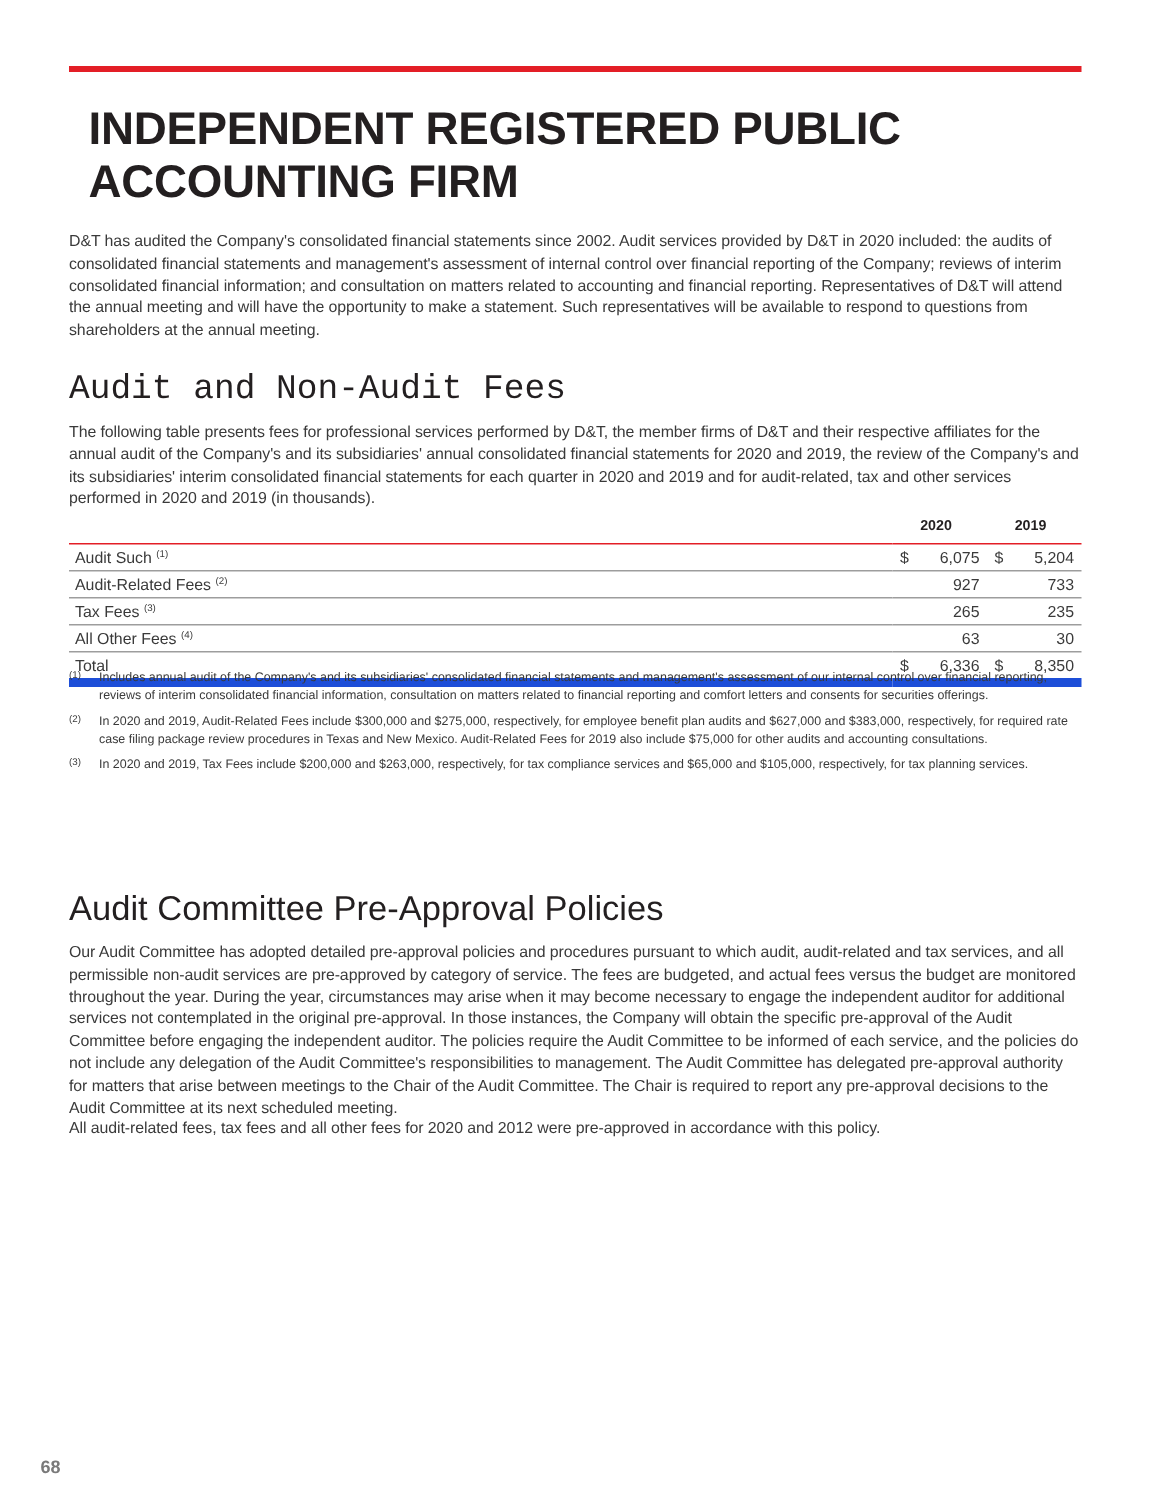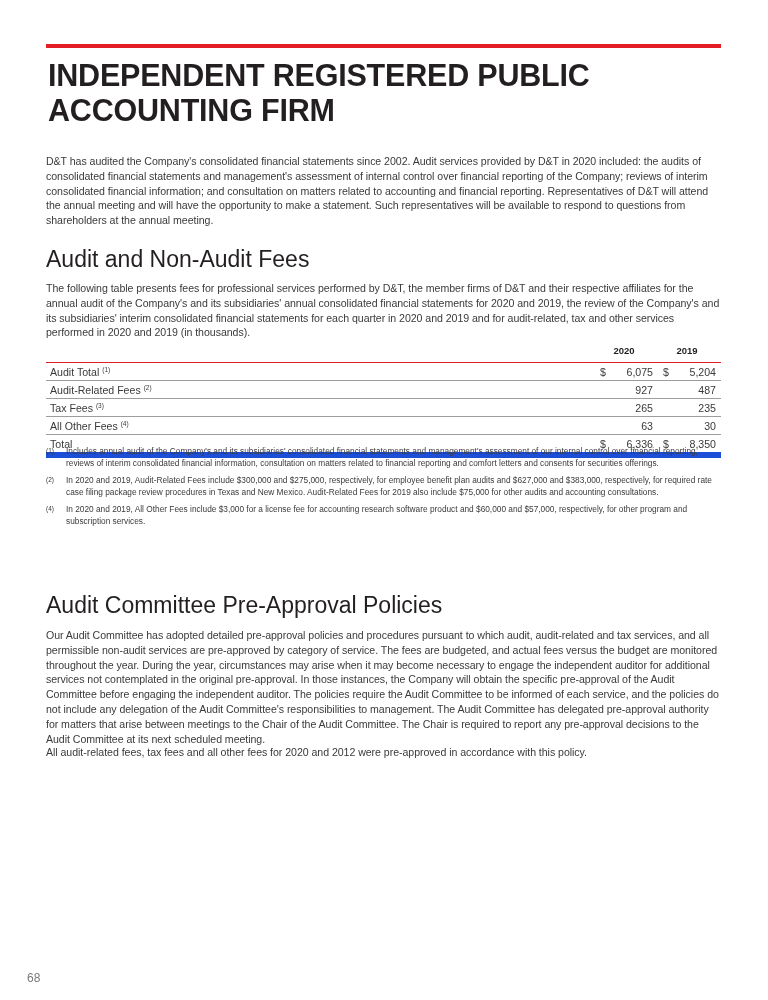--- a/index.html
+++ b/index.html
@@ -2,21 +2,21 @@
 <html><head>
   <meta charset="utf-8">
   <style>
     html, body { margin: 0; padding: 0; background: #ffffff; }
     body {
       width: 768px; height: 1000px; position: relative; overflow: hidden;
       font-family: "Liberation Sans", sans-serif; color: #231f20;
     }
     .top-rule { position: absolute; left: 46px; top: 44px; width: 675px; height: 4px; background: #e31e26; }
     .main-title {
-      position: absolute; left: 48px; top: 58px; width: 670px; margin: 0;
+      position: absolute; left: 48px; top: 58px; width: 670px; margin: 11px;
       font-size: 30.5px; line-height: 35px; font-weight: bold; letter-spacing: -0.2px;
       color: #231f20; text-transform: uppercase;
     }
     .body-text {
       position: absolute; left: 46px; width: 676px; margin: 0;
       font-size: 10.6px; line-height: 14.8px; color: #3a3a3a; letter-spacing: -0.05px;
     }
     .h2 {
       position: absolute; left: 46px; margin: 0;
       font-size: 23px; line-height: 28px; font-weight: normal; color: #231f20;
@@ -37,54 +37,54 @@
     table.fees td.num { text-align: right; width: 48px; white-space: nowrap; }
     table.fees td.num .dollar { float: left; }
     sup { font-size: 6.5px; vertical-align: 4px; line-height: 0; }
     .notes { position: absolute; left: 46px; top: 446px; width: 676px; }
     .note {
       position: relative; padding-left: 20px; margin: 0 0 6px 0;
       font-size: 8.3px; line-height: 11.6px; color: #3a3a3a;
     }
     .note .marker { position: absolute; left: 0; top: -1px; font-size: 6.5px; }
     .page-number {
-      position: absolute; left: 27px; top: 971px; font-size: 12px; font-weight: normal; color: #7a7a7a;
+      position: absolute; left: 27px; top: 971px; font-size: 12px; font-weight: bold; color: #7a7a7a;
     }
   </style>
 </head>
 <body>
 
 <div class="top-rule"></div>
 
 <h1 class="main-title">INDEPENDENT REGISTERED PUBLIC ACCOUNTING FIRM</h1>
 
 <p class="body-text" style="top:154px;">D&amp;T has audited the Company's consolidated financial statements since 2002. Audit services provided by D&amp;T in 2020 included: the audits of consolidated financial statements and management's assessment of internal control over financial reporting of the Company; reviews of interim consolidated financial information; and consultation on matters related to accounting and financial reporting. Representatives of D&amp;T will attend the annual meeting and will have the opportunity to make a statement. Such representatives will be available to respond to questions from shareholders at the annual meeting.</p>
 
-<h2 class="h2" style="top:245px;">Audit and Non-Audit Fees</h2>
+<h2 class="h2" style="top:245px;font-family:Liberation Mono, monospace;">Audit and Non-Audit Fees</h2>
 
 <p class="body-text" style="top:281px;">The following table presents fees for professional services performed by D&amp;T, the member firms of D&amp;T and their respective affiliates for the annual audit of the Company's and its subsidiaries' annual consolidated financial statements for 2020 and 2019, the review of the Company's and its subsidiaries' interim consolidated financial statements for each quarter in 2020 and 2019 and for audit-related, tax and other services performed in 2020 and 2019 (in thousands).</p>
 
 <table class="fees">
   <thead>
     <tr>
       <th style="text-align:left;"></th>
       <th style="width:58px;">2020</th>
       <th style="width:58px;">2019</th>
     </tr>
   </thead>
   <tbody>
     <tr>
-      <td class="label"><span>Audit Total</span> <sup>(1)</sup></td>
+      <td class="label"><span>Audit Such</span> <sup>(1)</sup></td>
       <td class="num"><span class="dollar">$</span><span>6,075</span></td>
       <td class="num"><span class="dollar">$</span><span>5,204</span></td>
     </tr>
     <tr>
       <td class="label"><span>Audit-Related Fees</span> <sup>(2)</sup></td>
       <td class="num"><span class="dollar"></span><span>927</span></td>
-      <td class="num"><span class="dollar"></span><span>487</span></td>
+      <td class="num"><span class="dollar"></span><span>733</span></td>
     </tr>
     <tr>
       <td class="label"><span>Tax Fees</span> <sup>(3)</sup></td>
       <td class="num"><span class="dollar"></span><span>265</span></td>
       <td class="num"><span class="dollar"></span><span>235</span></td>
     </tr>
     <tr>
       <td class="label"><span>All Other Fees</span> <sup>(4)</sup></td>
       <td class="num"><span class="dollar"></span><span>63</span></td>
       <td class="num"><span class="dollar"></span><span>30</span></td>
@@ -93,21 +93,21 @@
       <td class="label"><span>Total</span></td>
       <td class="num"><span class="dollar">$</span><span>6,336</span></td>
       <td class="num"><span class="dollar">$</span><span>8,350</span></td>
     </tr>
   </tbody>
 </table>
 
 <div class="notes">
   <p class="note"><span class="marker">(1)</span><span>Includes annual audit of the Company's and its subsidiaries' consolidated financial statements and management's assessment of our internal control over financial reporting, reviews of interim consolidated financial information, consultation on matters related to financial reporting and comfort letters and consents for securities offerings.</span></p>
   <p class="note"><span class="marker">(2)</span><span>In 2020 and 2019, Audit-Related Fees include $300,000 and $275,000, respectively, for employee benefit plan audits and $627,000 and $383,000, respectively, for required rate case filing package review procedures in Texas and New Mexico. Audit-Related Fees for 2019 also include $75,000 for other audits and accounting consultations.</span></p>
-  <p class="note"><span class="marker">(4)</span><span>In 2020 and 2019, All Other Fees include $3,000 for a license fee for accounting research software product and $60,000 and $57,000, respectively, for other program and subscription services.</span></p>
+  <p class="note"><span class="marker">(3)</span><span>In 2020 and 2019, Tax Fees include $200,000 and $263,000, respectively, for tax compliance services and $65,000 and $105,000, respectively, for tax planning services.</span></p>
 </div>
 
 <h2 class="h2" style="top:591px;text-align:center;">Audit Committee Pre-Approval Policies</h2>
 
 <p class="body-text" style="top:628px;">Our Audit Committee has adopted detailed pre-approval policies and procedures pursuant to which audit, audit-related and tax services, and all permissible non-audit services are pre-approved by category of service. The fees are budgeted, and actual fees versus the budget are monitored throughout the year. During the year, circumstances may arise when it may become necessary to engage the independent auditor for additional services not contemplated in the original pre-approval. In those instances, the Company will obtain the specific pre-approval of the Audit Committee before engaging the independent auditor. The policies require the Audit Committee to be informed of each service, and the policies do not include any delegation of the Audit Committee's responsibilities to management. The Audit Committee has delegated pre-approval authority for matters that arise between meetings to the Chair of the Audit Committee. The Chair is required to report any pre-approval decisions to the Audit Committee at its next scheduled meeting.</p>
 
 <p class="body-text" style="top:745px;">All audit-related fees, tax fees and all other fees for 2020 and 2012 were pre-approved in accordance with this policy.</p>
 
 <div class="page-number">68</div>
 

